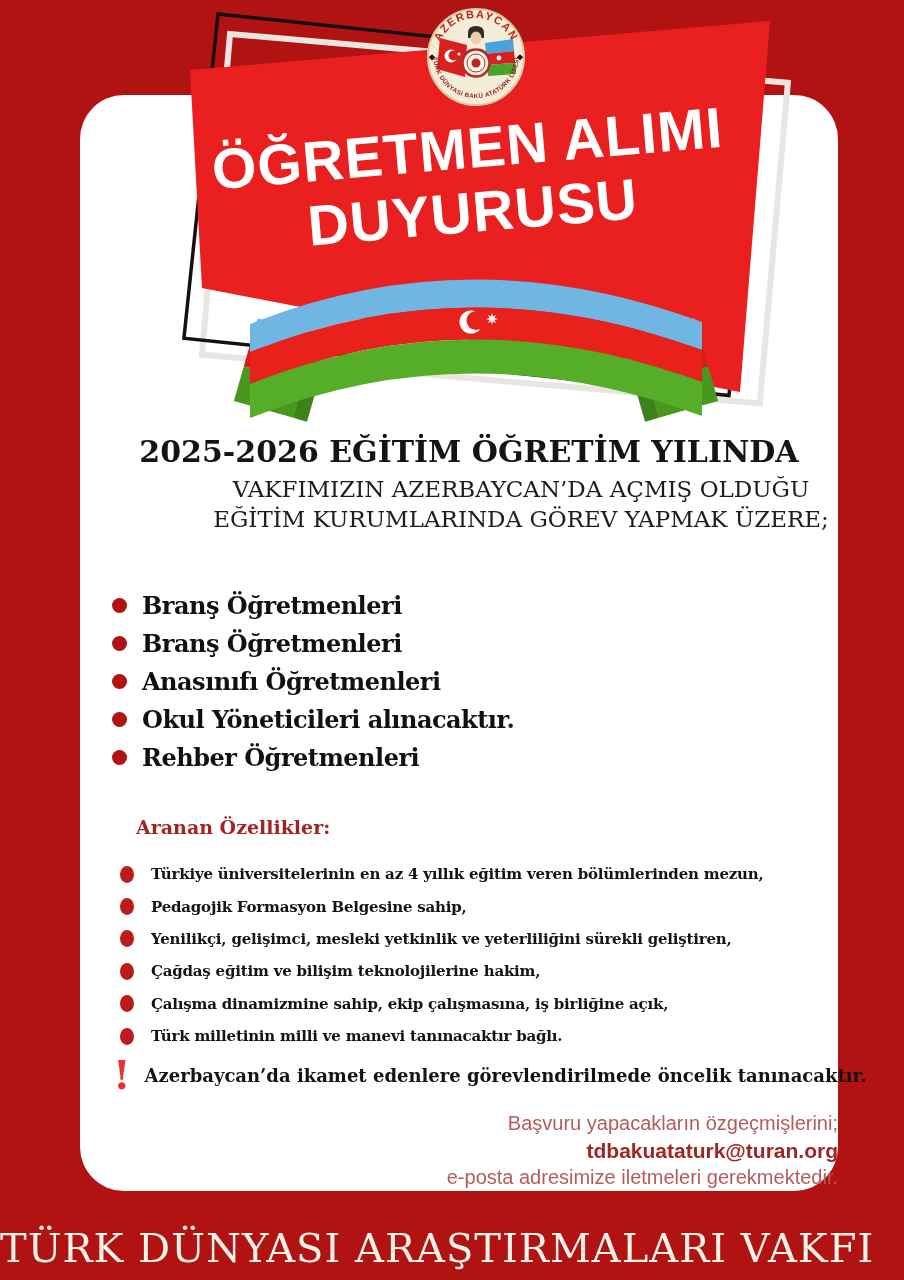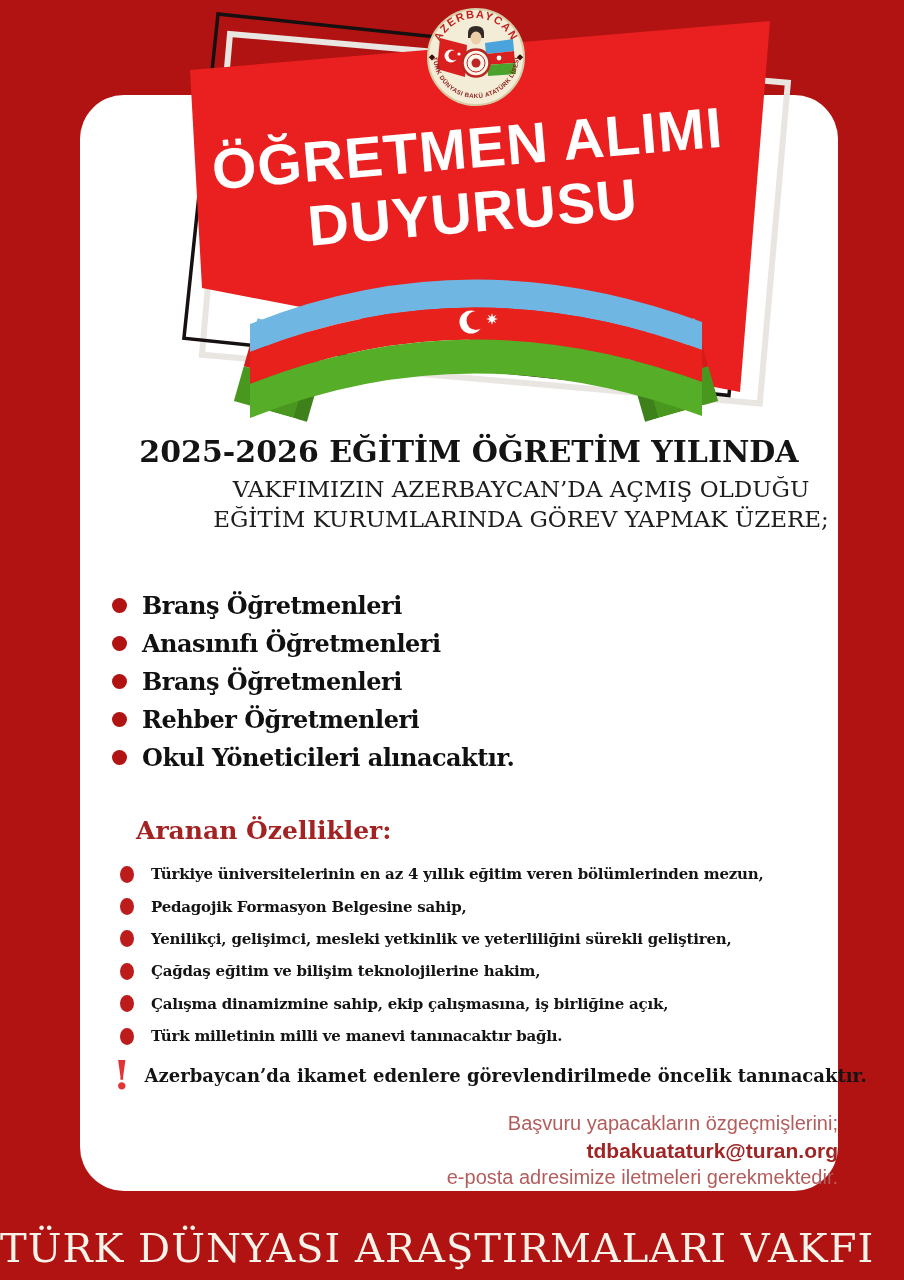--- a/index.html
+++ b/index.html
@@ -35,21 +35,21 @@
     display:flex; align-items:center; height:38px;
     font-family:"DejaVu Serif", serif; font-weight:bold; font-size:24px;
     letter-spacing:-0.5px; color:#111111; white-space:nowrap;
   }
   ul.jobs .dot {
     width:15px; height:15px; border-radius:50%; background:#b11312;
     margin-right:15px; flex:0 0 auto;
   }
   .aranan {
     position:absolute; left:136px; top:816px;
-    font-family:"DejaVu Serif", serif; font-weight:bold; font-size:25px;
+    font-family:"DejaVu Serif", serif; font-weight:bold; font-size:19px;
     color:#a32323; white-space:nowrap;
   }
   ul.quals { position:absolute; left:120px; top:858px; list-style:none; }
   ul.quals li {
     display:flex; align-items:center; height:32.4px;
     font-family:"DejaVu Serif", serif; font-weight:bold; font-size:15px;
     letter-spacing:-0.2px; color:#141414; white-space:nowrap;
   }
   ul.quals .dot {
     width:14px; height:17px; border-radius:50%; background:#bd1c1c;
@@ -165,33 +165,33 @@
     <div>EĞİTİM KURUMLARINDA GÖREV YAPMAK ÜZERE;</div>
   </div>
 
   <ul class="jobs">
     <li>
         <span class="dot"></span>
         <span>Branş Öğretmenleri</span>
       </li>
     <li>
         <span class="dot"></span>
+        <span>Branş Öğretmenleri</span>
+      </li>
+    <li>
+        <span class="dot"></span>
         <span>Anasınıfı Öğretmenleri</span>
       </li>
     <li>
         <span class="dot"></span>
-        <span>Branş Öğretmenleri</span>
+        <span>Okul Yöneticileri alınacaktır.</span>
       </li>
     <li>
         <span class="dot"></span>
         <span>Rehber Öğretmenleri</span>
-      </li>
-    <li>
-        <span class="dot"></span>
-        <span>Okul Yöneticileri alınacaktır.</span>
       </li>
   </ul>
 
   <div class="aranan">Aranan Özellikler:</div>
 
   <ul class="quals">
     <li>
         <span class="dot"></span>
         <span>Türkiye üniversitelerinin en az 4 yıllık eğitim veren bölümlerinden mezun,</span>
       </li>

